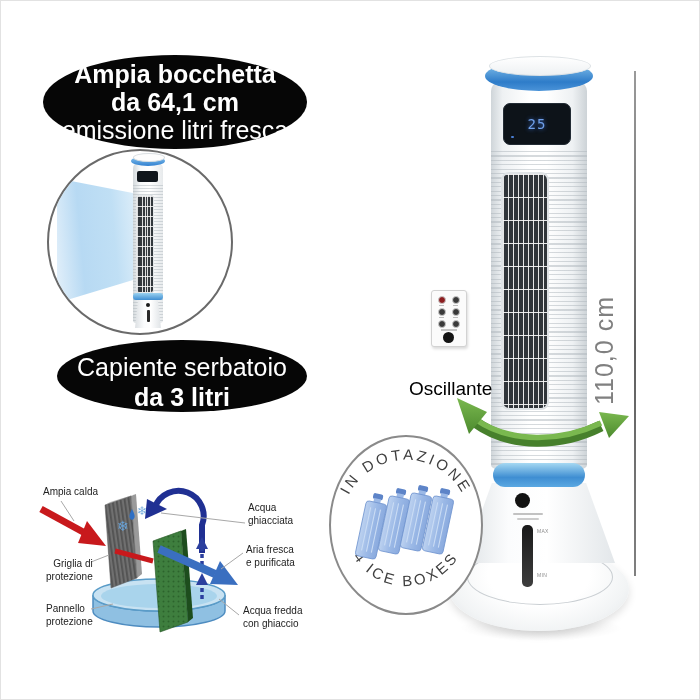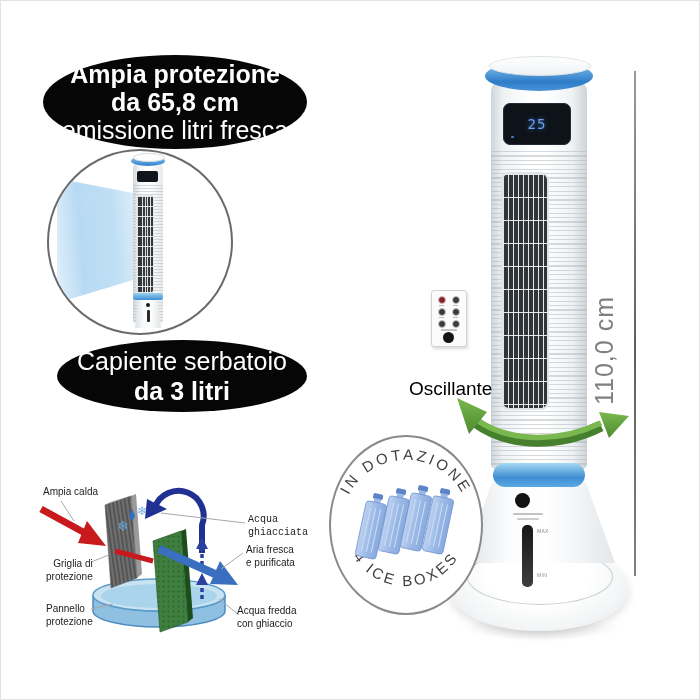--- a/index.html
+++ b/index.html
@@ -3,21 +3,21 @@
 <meta charset="utf-8">
 <style>
   html,body{margin:0;padding:0;background:#fff;}
   .stage{position:relative;width:700px;height:700px;background:#ffffff;overflow:hidden;
          font-family:"Liberation Sans",sans-serif;border:1px solid #e2e2e2;box-sizing:border-box;}
 
   
   .oval{position:absolute;background:#060606;border-radius:50%;color:#fff;text-align:center;
         display:flex;flex-direction:column;justify-content:center;line-height:28px;}
   .oval1{left:42px;top:54px;width:264px;height:94px;font-size:25px;}
-  .oval2{left:56px;top:339px;width:250px;height:72px;font-size:25px;line-height:30px;}
+  .oval2{left:56px;top:339px;width:250px;height:72px;font-size:25px;line-height:30px;justify-content:flex-end;}
   .oval .bold{font-weight:bold;}
 
   
   .inset{position:absolute;left:46px;top:148px;width:182px;height:182px;border-radius:50%;
          border:2px solid #6a6a6a;background:#fff;overflow:hidden;}
   .beam{position:absolute;left:8px;top:22px;width:86px;height:130px;
         clip-path:polygon(100% 17%,100% 80%,0% 100%,0% 4%);
         background:linear-gradient(265deg,rgba(140,195,235,.20),rgba(140,197,236,.55) 35%,rgba(165,208,240,.80) 70%,rgba(205,228,246,.55));}
   .mini-body{position:absolute;left:84px;top:10px;width:30px;height:162px;border-radius:8px 8px 3px 3px;
         background:linear-gradient(90deg,#d3d8db,#f7f9fa 25%,#fff 55%,#e7eaec);}
@@ -102,22 +102,22 @@
   .green-arrow-svg{position:absolute;left:390px;top:385px;z-index:11;}
   .badge-svg{position:absolute;left:326px;top:432px;z-index:12;}
   .diagram-svg{position:absolute;left:20px;top:458px;}
 </style>
 </head>
 <body>
 
 <div class="stage">
 
   <div class="oval oval1">
-    <div class="bold">Ampia protezione</div>
-    <div class="bold">da 65,8 cm</div>
+    <div class="bold">Ampia bocchetta</div>
+    <div class="bold">da 64,1 cm</div>
     <div>emissione litri fresca</div>
   </div>
 
   <div class="inset">
     <div class="beam"></div>
     <div class="mini-body"></div>
     <div class="mini-ribs"></div>
     <div class="mini-ring"></div>
     <div class="mini-cap"></div>
     <div class="mini-display"></div>
@@ -198,25 +198,25 @@
       <path d="M222,94 L200,110"></path>
       <path d="M218,156 L198,140"></path>
     </g>
   </svg>
 
   <div class="dlabel" style="left:42px;top:484px;">Ampia calda</div>
   <div class="dlabel" style="left:45px;top:556px;text-align:right;">Griglia di
 protezione</div>
   <div class="dlabel" style="left:45px;top:601px;">Pannello
 protezione</div>
-  <div class="dlabel" style="left:247px;top:512px;font-family:Liberation Mono, monospace;">Acqua
+  <div class="dlabel" style="left:247px;top:500px;">Acqua
 ghiacciata</div>
   <div class="dlabel" style="left:245px;top:542px;">Aria fresca
 e purificata</div>
-  <div class="dlabel" style="left:236px;top:603px;">Acqua fredda
+  <div class="dlabel" style="left:242px;top:603px;">Acqua fredda
 con ghiaccio</div>
 
   <div class="floor-shadow"></div>
   <div class="dim-line"></div>
   <div class="height-label">110,0 cm</div>
   <div class="pedestal"></div>
   <div class="pedestal-ring"></div>
   <div class="base-cone"></div>
   <div class="tower-body"></div>
   <div class="ribs"></div>

